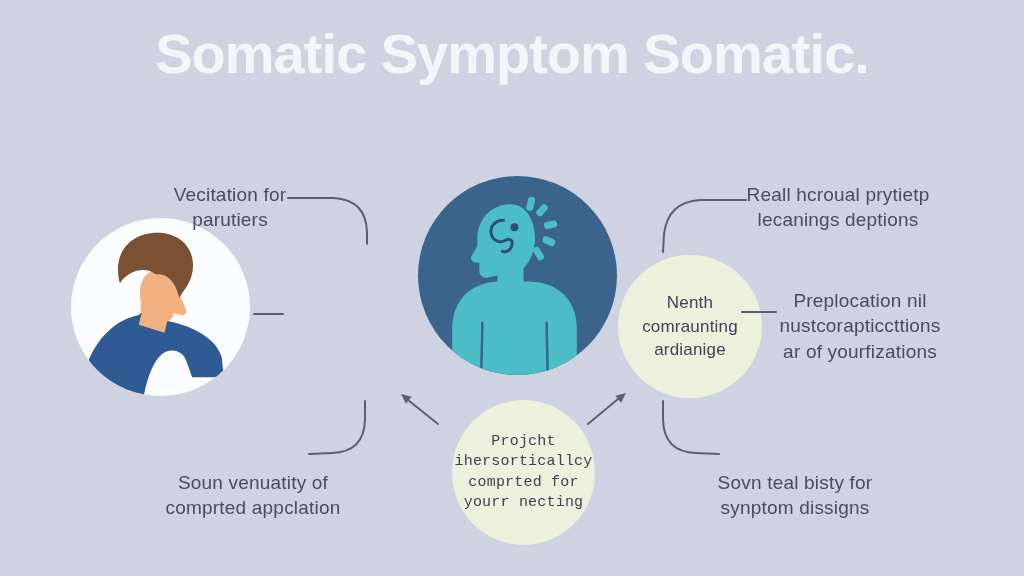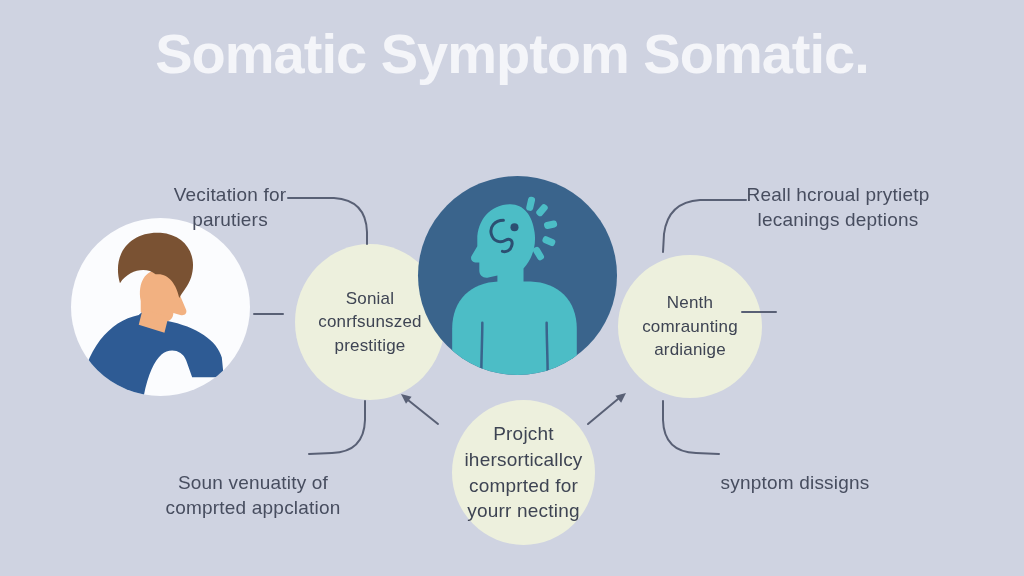--- a/index.html
+++ b/index.html
@@ -18,21 +18,21 @@
     font-size:19px; line-height:1.34; letter-spacing:0.2px;
     color:var(--label_text,#474d5f);
   }
   .bubble {
     position:absolute; z-index:2; border-radius:50%;
     background:var(--bubble_fill,#edf0dd);
     display:flex; flex-direction:column; align-items:center; justify-content:center;
     text-align:center; color:var(--bubble_text,#3e4453);
     font-size:17px; line-height:1.38; letter-spacing:0.2px;
   }
-  .bubble.small { font-size:19px; line-height:1.36; }
+  .bubble.small { font-size:15px; line-height:1.36;font-family:Liberation Mono, monospace; }
   .photo {
     position:absolute; z-index:2; left:71px; top:218px; width:179px; height:178px;
     border-radius:50%; background:var(--photo_circle,#fbfcfe); overflow:hidden;
   }
   .center-circle {
     position:absolute; z-index:3; left:418px; top:176px; width:199px; height:199px;
     border-radius:50%; background:var(--center_circle,#3a648c); overflow:hidden;
   }
   .bubble.left   { left:295px; top:244px; width:150px; height:156px; }
   .bubble.right  { left:618px; top:255px; width:144px; height:143px; }
@@ -59,25 +59,20 @@
       <path d="M6 200 C8 140 34 105 68 98 L76 91 L101 99 L96 104 C127 110 147 124 152 141
                L154 161 L122 161 L116 144 C112 133 99 131 91 138 C82 146 74 165 70 200 Z" fill="var(--shirt_blue)"></path>
       <path d="M70 84 C66 62 78 49 94 53 C106 57 112 67 110 79 L116 93 C117 97 114 99 110 98
                L103 96 C103 103 96 107 89 103 L70 95 Z" fill="var(--skin)"></path>
       <path d="M72 92 L98 100 L94 116 L68 108 Z" fill="var(--skin)"></path>
       <path d="M49 66 C40 34 62 13 90 15 C115 17 128 37 121 60 C118 69 112 75 109 81
                C106 66 97 55 85 57 C76 49 58 52 49 66 Z" fill="var(--hair_brown)"></path>
     </svg>
   </div>
 
-  <div class="bubble left">
-    <div>Sonial</div>
-    <div>conrfsunszed</div>
-    <div>prestitige</div>
-  </div>
 
   <div class="bubble right">
     <div>Nenth</div>
     <div>comraunting</div>
     <div>ardianige</div>
   </div>
 
   <div class="bubble bottom small">
     <div>Projcht</div>
     <div>ihersorticallcy</div>
@@ -129,23 +124,29 @@
   <div class="label top-left">
     <div>Vecitation for</div>
     <div>parutiers</div>
   </div>
 
   <div class="label top-right">
     <div>Reall hcroual prytietp</div>
     <div>lecanings deptions</div>
   </div>
 
+  <div class="label right-side">
+    <div>Preplocation nil</div>
+    <div>nustcorapticcttions</div>
+    <div>ar of yourfizations</div>
+  </div>
 
   <div class="label bottom-left">
     <div>Soun venuatity of</div>
     <div>comprted appclation</div>
   </div>
 
   <div class="label bottom-right">
+    <div>Sovn teal bisty for</div>
     <div>synptom dissigns</div>
   </div>
 
 </div>
 
 </body></html>

